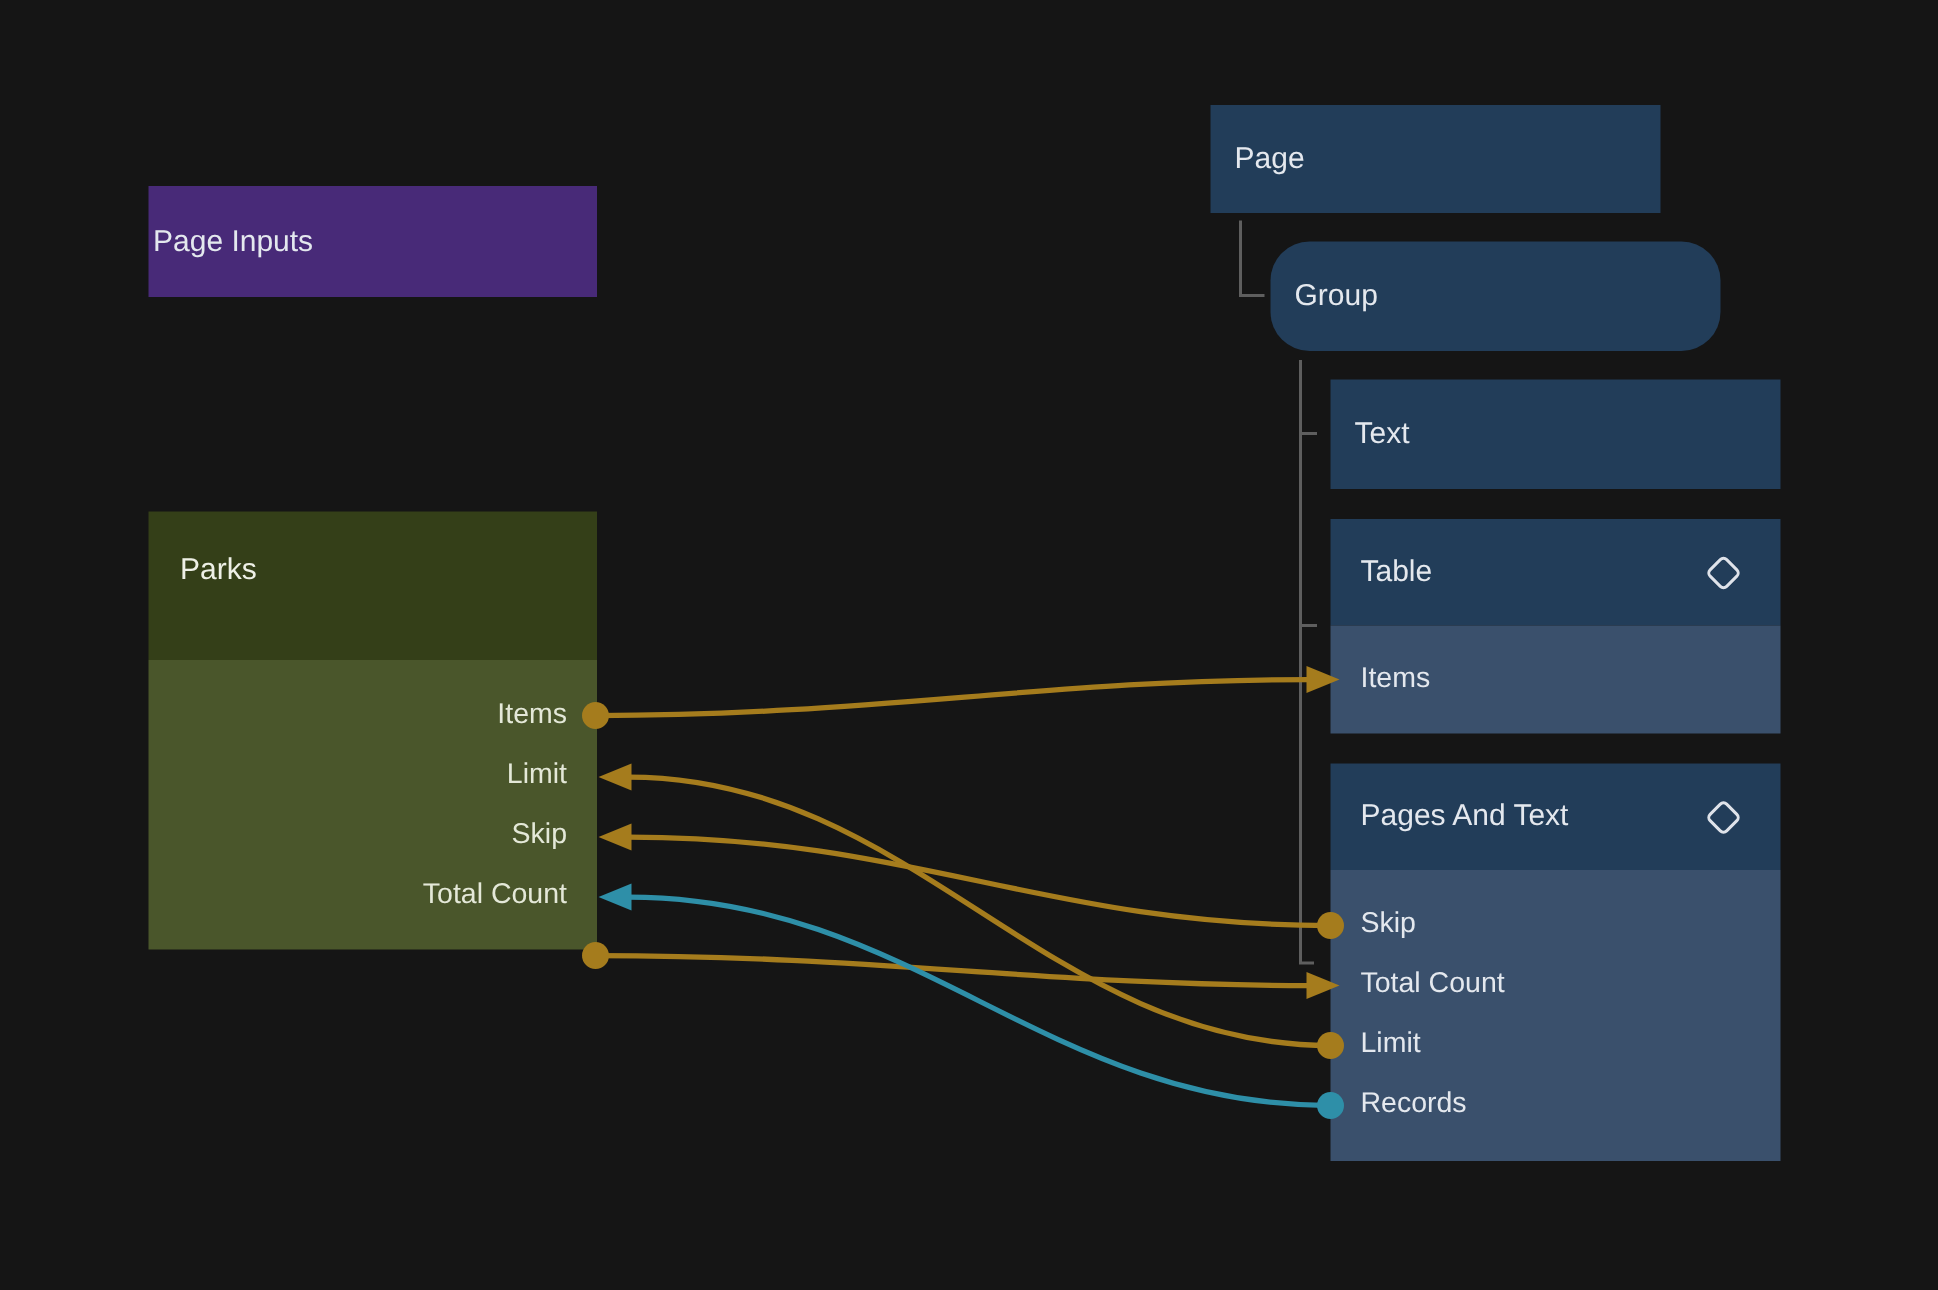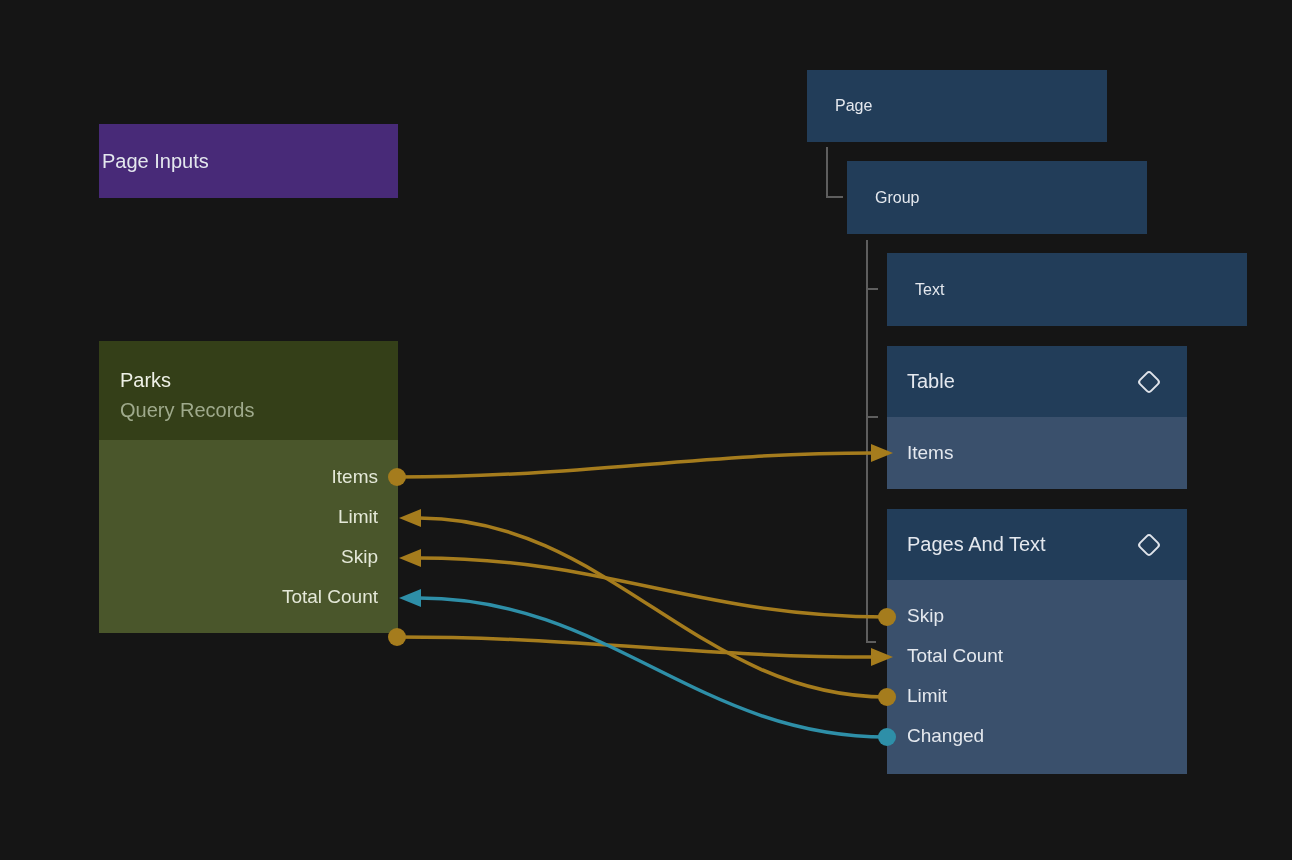--- a/index.html
+++ b/index.html
@@ -39,24 +39,24 @@
   }
   .parks-title{font-size:20px;color:#eef0e6;line-height:30px;}
   .parks-subtitle{font-size:20px;color:var(--text-muted);line-height:30px;}
   .parks-body{background:var(--olive-body);padding:17px 0 16px 0;}
   .port-row{
     height:40px;display:flex;align-items:center;justify-content:flex-end;
     padding-right:20px;font-size:19px;color:var(--text-on-olive);
   }
 
   
-  .blue-node{background:var(--blue-header);padding:0 28px;font-size:16px;}
+  .blue-node{background:var(--blue-header);padding:0 16px;font-size:20px;}
   .tn-page {left:807px;top:70px; width:300px;height:72px;}
-  .tn-group{left:847px;top:161px;width:300px;height:73px;}
-  .tn-text {left:887px;top:253px;width:360px;height:73px;}
+  .tn-group{left:847px;top:161px;width:300px;height:73px;border-radius:26px;}
+  .tn-text {left:887px;top:253px;width:300px;height:73px;}
   .tn-table{left:887px;top:346px;width:300px;}
   .tn-pages{left:887px;top:509px;width:300px;}
   .blue-head{
     background:var(--blue-header);height:71px;display:flex;align-items:center;
     padding:0 25px 0 20px;font-size:20px;
   }
   .blue-body{background:var(--blue-row);}
   .tn-table .blue-body{height:72px;display:flex;align-items:center;padding:0 20px;font-size:19px;}
   .tn-pages .blue-body{padding:16px 0 18px 0;}
   .blue-row-item{
@@ -78,21 +78,20 @@
 
 <div id="canvas">
 
   <div class="node flexc page-inputs">
     <span>Page Inputs</span>
   </div>
 
   <div class="node parks">
     <div class="parks-header">
       <div class="parks-title">Parks</div>
-      <div class="parks-subtitle">Query Records</div>
     </div>
     <div class="parks-body">
       <div class="port-row">
         <span>Items</span>
       </div>
       <div class="port-row">
         <span>Limit</span>
       </div>
       <div class="port-row">
         <span>Skip</span>
@@ -138,21 +137,21 @@
       <div class="blue-row-item">
         <span>Skip</span>
       </div>
       <div class="blue-row-item">
         <span>Total Count</span>
       </div>
       <div class="blue-row-item">
         <span>Limit</span>
       </div>
       <div class="blue-row-item">
-        <span>Changed</span>
+        <span>Records</span>
       </div>
     </div>
   </div>
 
   <svg id="wires" width="1292" height="860" viewBox="0 0 1292 860">
 
     <path class="treeline" d="M 827 147 L 827 197 L 843 197"></path>
     <path class="treeline" d="M 867 240 L 867 642 L 876 642"></path>
     <path class="treeline" d="M 867 289 L 878 289"></path>
     <path class="treeline" d="M 867 417 L 878 417"></path>

